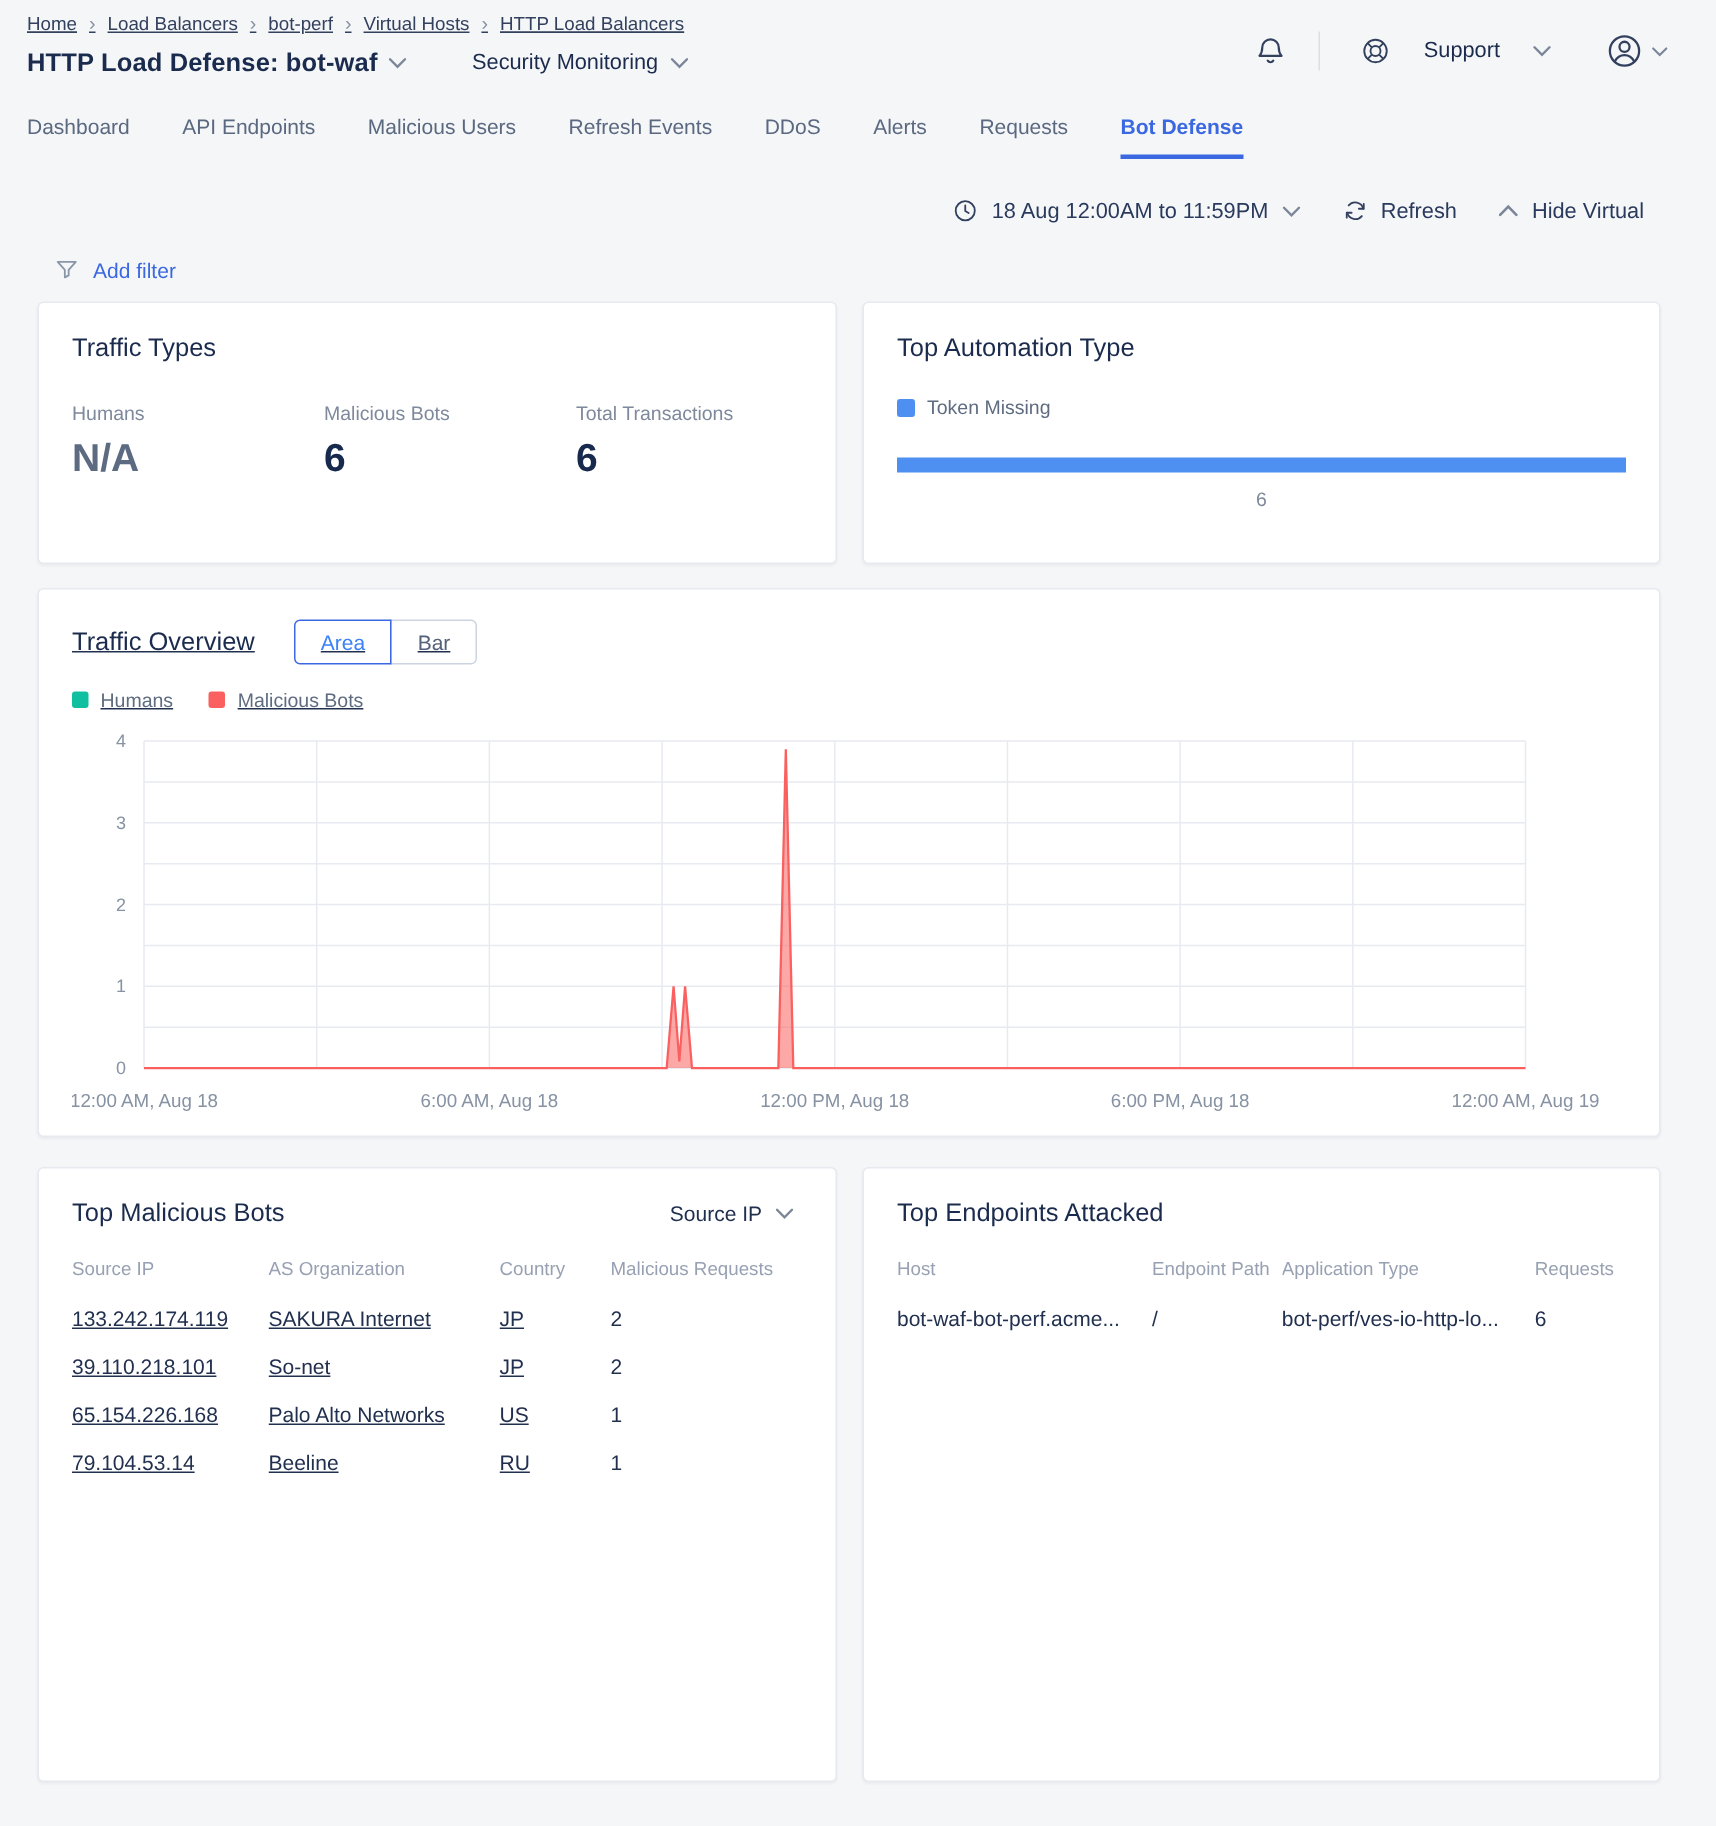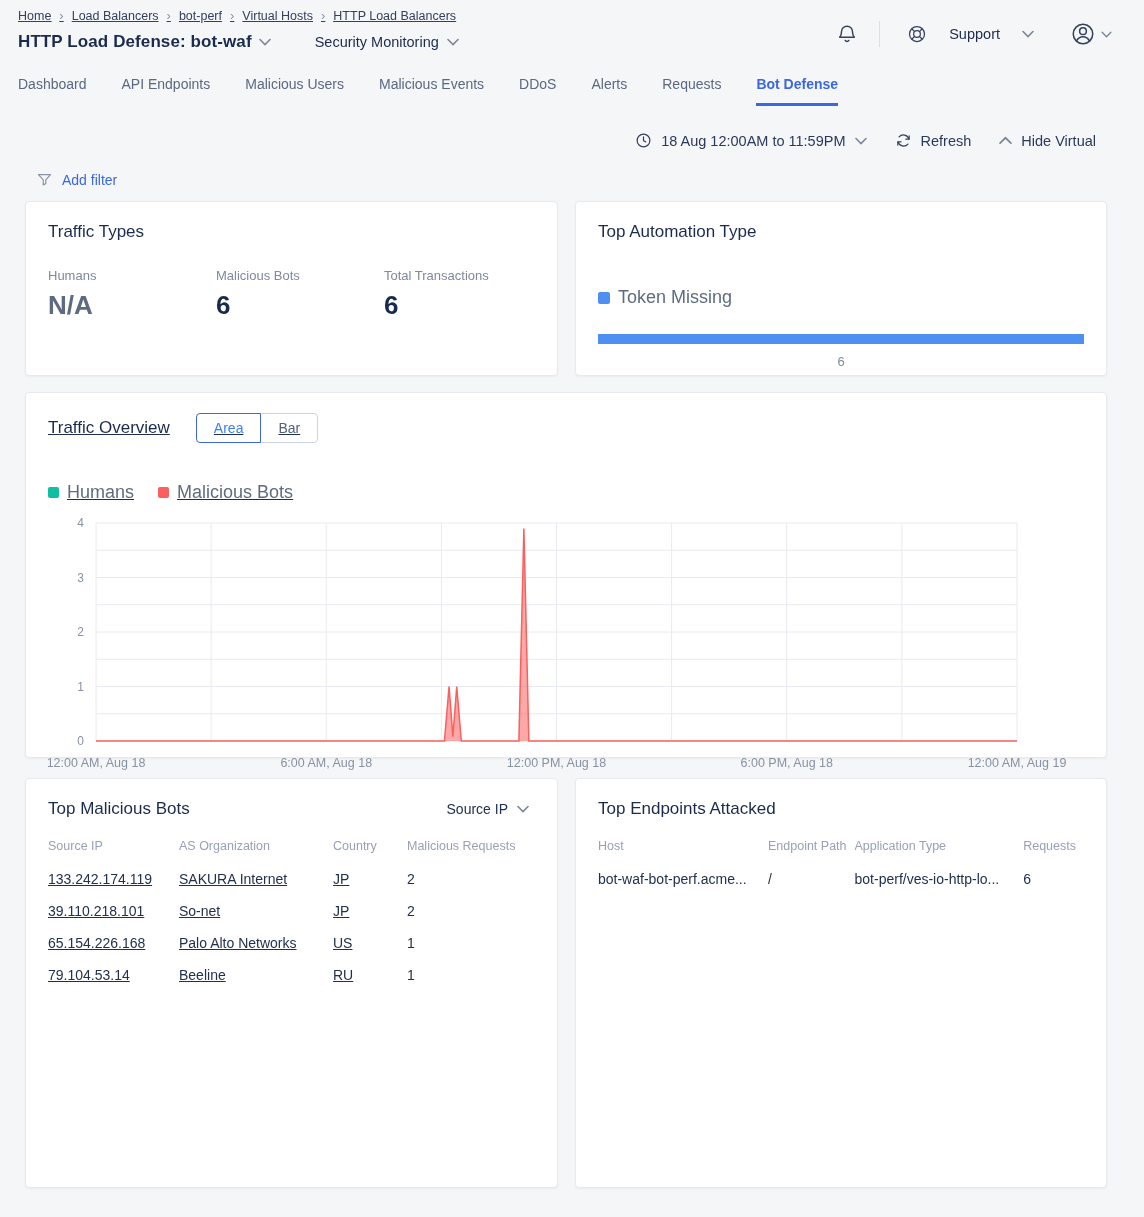--- a/index.html
+++ b/index.html
@@ -63,21 +63,21 @@
   
   .stats { display: flex; margin-top: 26px; }
   .stat { width: 168px; }
   .stat:last-child { width: auto; }
   .stat-label { font-size: 13px; color: #7E899C; }
   .stat-value { font-size: 26px; font-weight: 700; color: #172A4E; margin-top: 7px; }
   .stat-value.muted { color: #5C6B82; }
 
   
   .legend-row { display: flex; align-items: center; gap: 24px; margin-top: 22px; }
-  .legend-item { display: flex; align-items: center; gap: 8px; font-size: 18px; color: #5F6C80; margin-top: 23px; }
+  .legend-item { display: flex; align-items: center; gap: 8px; font-size: 13px; color: #5F6C80; }
   .swatch { width: 12px; height: 12px; border-radius: 2px; display: inline-block; flex: none; }
   .hbar-track { margin-top: 26px; height: 10px; width: 100%; }
   .hbar-fill { height: 100%; }
   .hbar-value { text-align: center; font-size: 13px; color: #7E899C; margin-top: 10px; }
 
   
   .overview-head { display: flex; align-items: center; gap: 26px; }
   .seg-group { display: flex; }
   .seg { border: 1px solid #CBD4E0; background: #fff; padding: 6px 17px; font-size: 14px; color: #53617A; cursor: pointer; position: relative; font-family: inherit; }
   .seg:first-child { border-radius: 4px 0 0 4px; }
@@ -164,21 +164,21 @@
           <path d="M1 1.5l5 5 5-5" stroke="#7B8698" stroke-width="1.6" fill="none" stroke-linecap="round"></path>
         </svg>
     </button>
   </div>
 </div>
 
 <nav class="tabs">
   <div class="tab">Dashboard</div>
   <div class="tab">API Endpoints</div>
   <div class="tab">Malicious Users</div>
-  <div class="tab">Malicious Events</div>
+  <div class="tab">Refresh Events</div>
   <div class="tab">DDoS</div>
   <div class="tab">Alerts</div>
   <div class="tab">Requests</div>
   <div class="tab active">Bot Defense</div>
 </nav>
 
 <div class="filter-row">
   <div class="filter-item">
     <svg class="icon" width="17" height="17" viewBox="0 0 24 24" fill="none" stroke="#33415E" stroke-width="1.7" stroke-linecap="round">
       <circle cx="12" cy="12" r="9"></circle>

